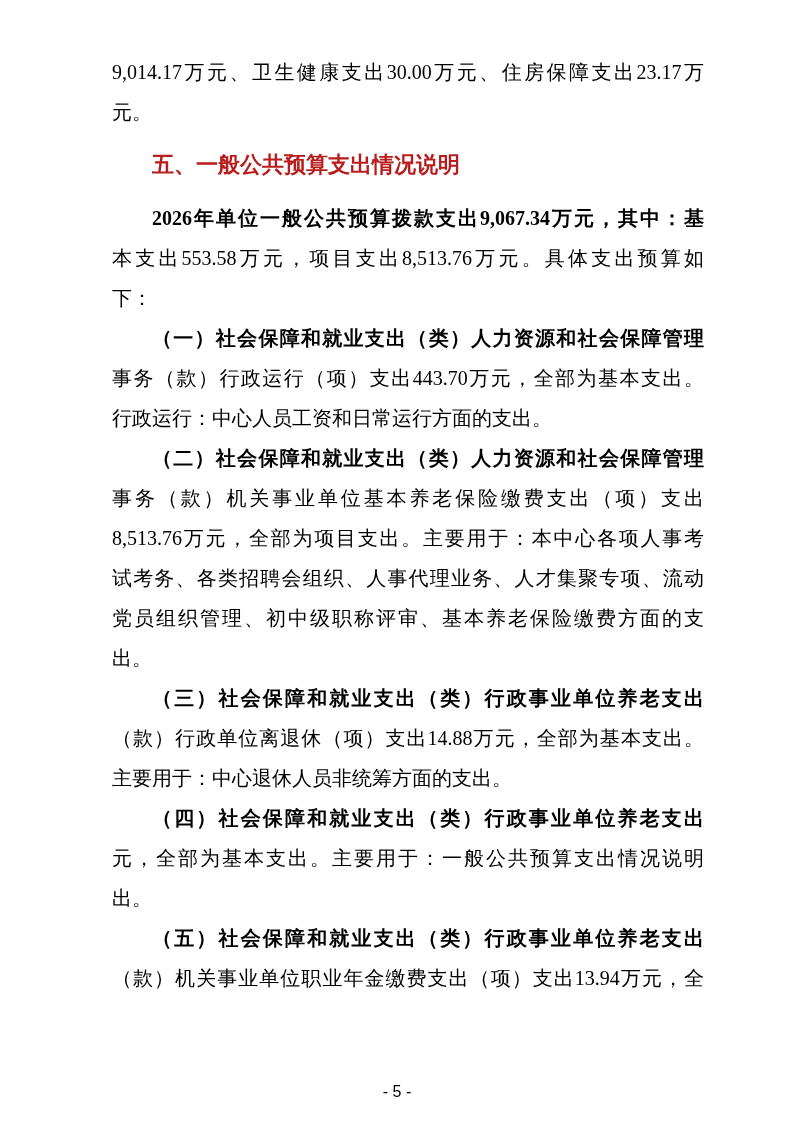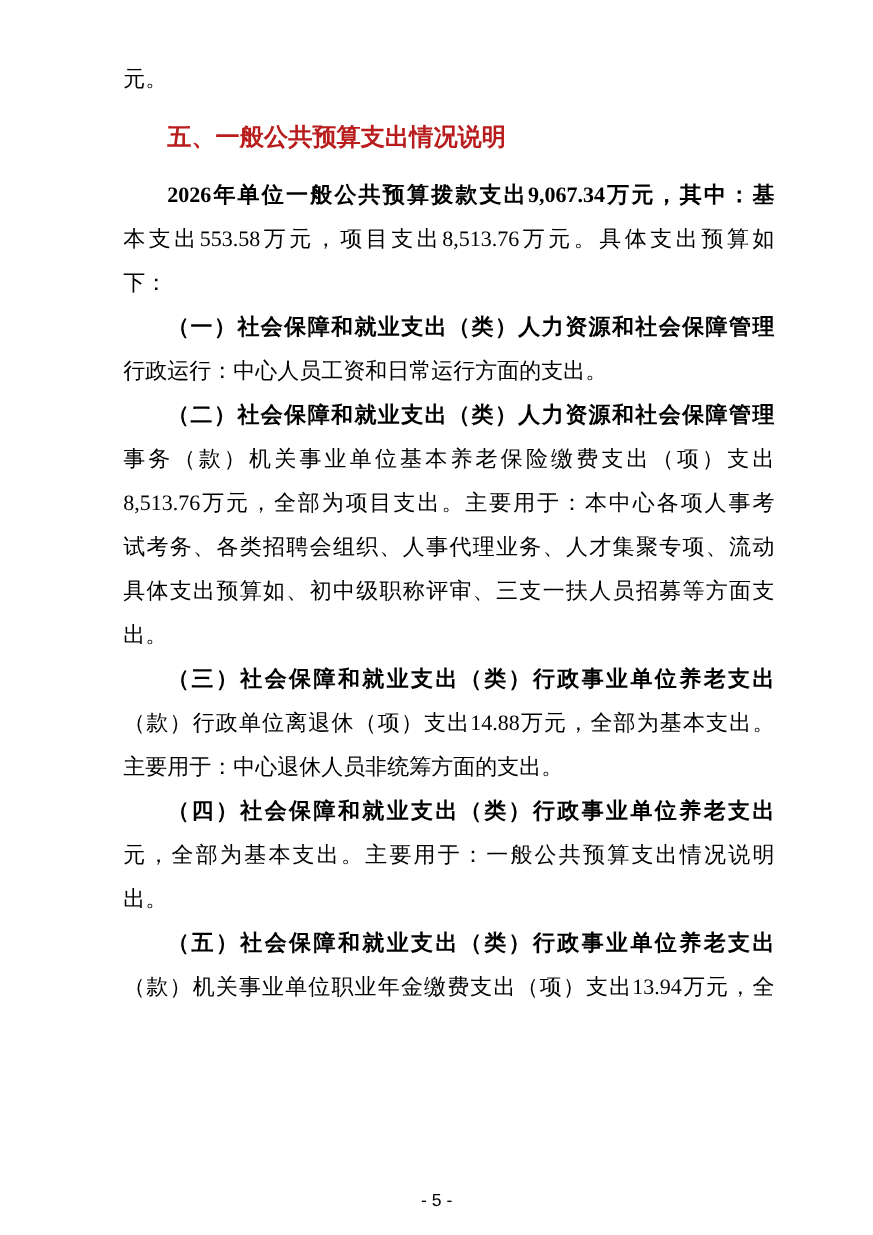--- a/index.html
+++ b/index.html
@@ -70,42 +70,44 @@
     line-height: 24px;
   }
 </style>
 </head>
 <body>
 
 <div class="page">
   <div class="body-text">
 
     <p class="para">
+      <span class="line fill">9,014.17万元、卫生健康支出30.00万元、住房保障支出23.17万</span>
       <span class="line">元。</span>
     </p>
 
     <h2 class="heading">五、一般公共预算支出情况说明</h2>
 
     <p class="para">
       <span class="line fill indent">2026年单位一般公共预算拨款支出9,067.34万元，其中：基</span>
       <span class="line fill">本支出553.58万元，项目支出8,513.76万元。具体支出预算如</span>
       <span class="line">下：</span>
     </p>
 
     <p class="para">
       <span class="line fill indent">（一）社会保障和就业支出（类）人力资源和社会保障管理</span>
+      <span class="line fill">事务（款）行政运行（项）支出443.70万元，全部为基本支出。</span>
       <span class="line">行政运行：中心人员工资和日常运行方面的支出。</span>
     </p>
 
     <p class="para">
       <span class="line fill indent">（二）社会保障和就业支出（类）人力资源和社会保障管理</span>
       <span class="line fill">事务（款）机关事业单位基本养老保险缴费支出（项）支出</span>
       <span class="line fill">8,513.76万元，全部为项目支出。主要用于：本中心各项人事考</span>
       <span class="line fill">试考务、各类招聘会组织、人事代理业务、人才集聚专项、流动</span>
-      <span class="line fill">具体支出预算如、初中级职称评审、三支一扶人员招募等方面支</span>
+      <span class="line fill">党员组织管理、初中级职称评审、基本养老保险缴费方面的支</span>
       <span class="line">出。</span>
     </p>
 
     <p class="para">
       <span class="line fill indent">（三）社会保障和就业支出（类）行政事业单位养老支出</span>
       <span class="line fill">（款）行政单位离退休（项）支出14.88万元，全部为基本支出。</span>
       <span class="line">主要用于：中心退休人员非统筹方面的支出。</span>
     </p>
 
     <p class="para">

